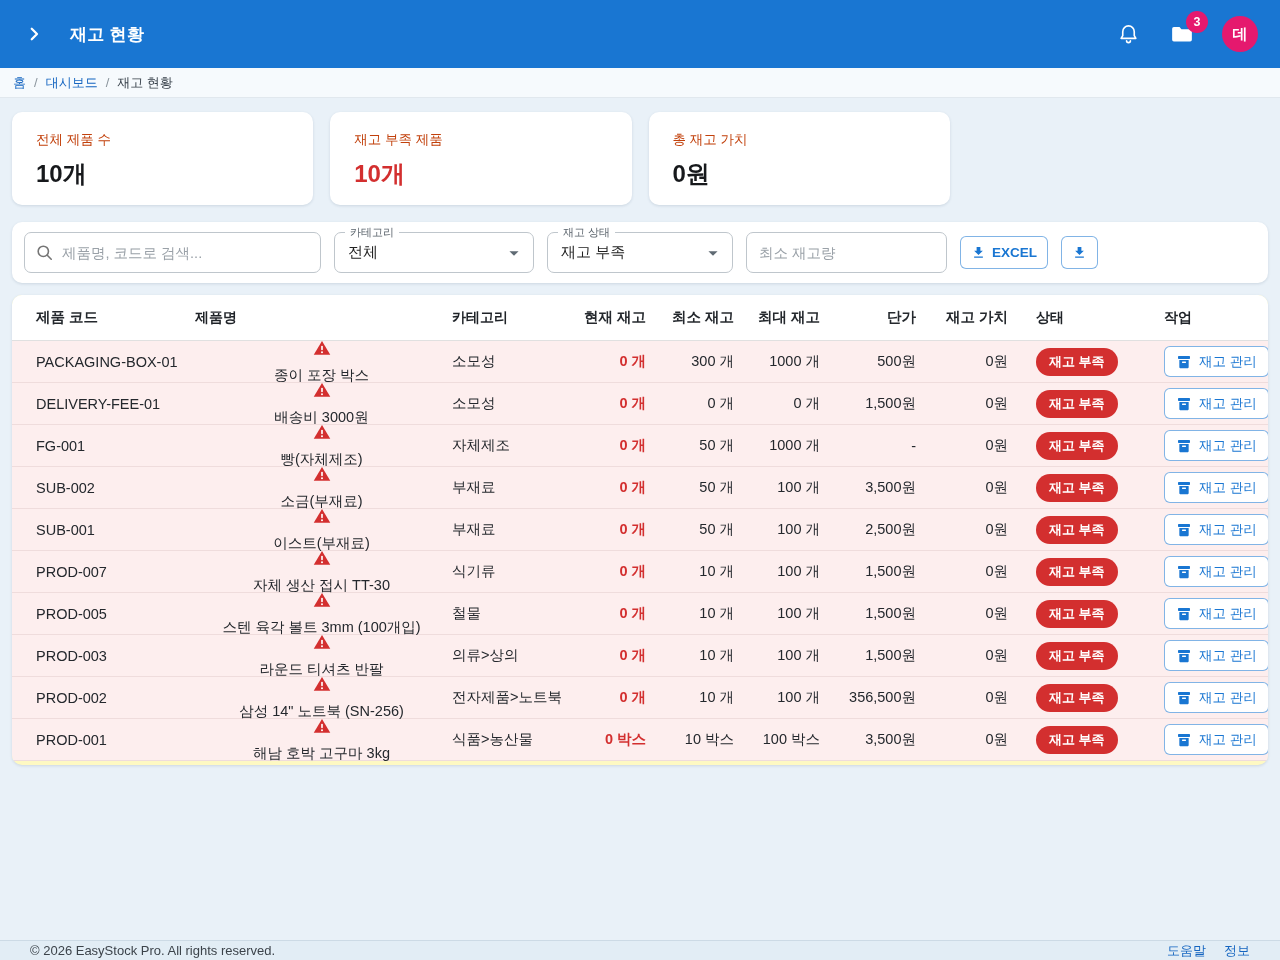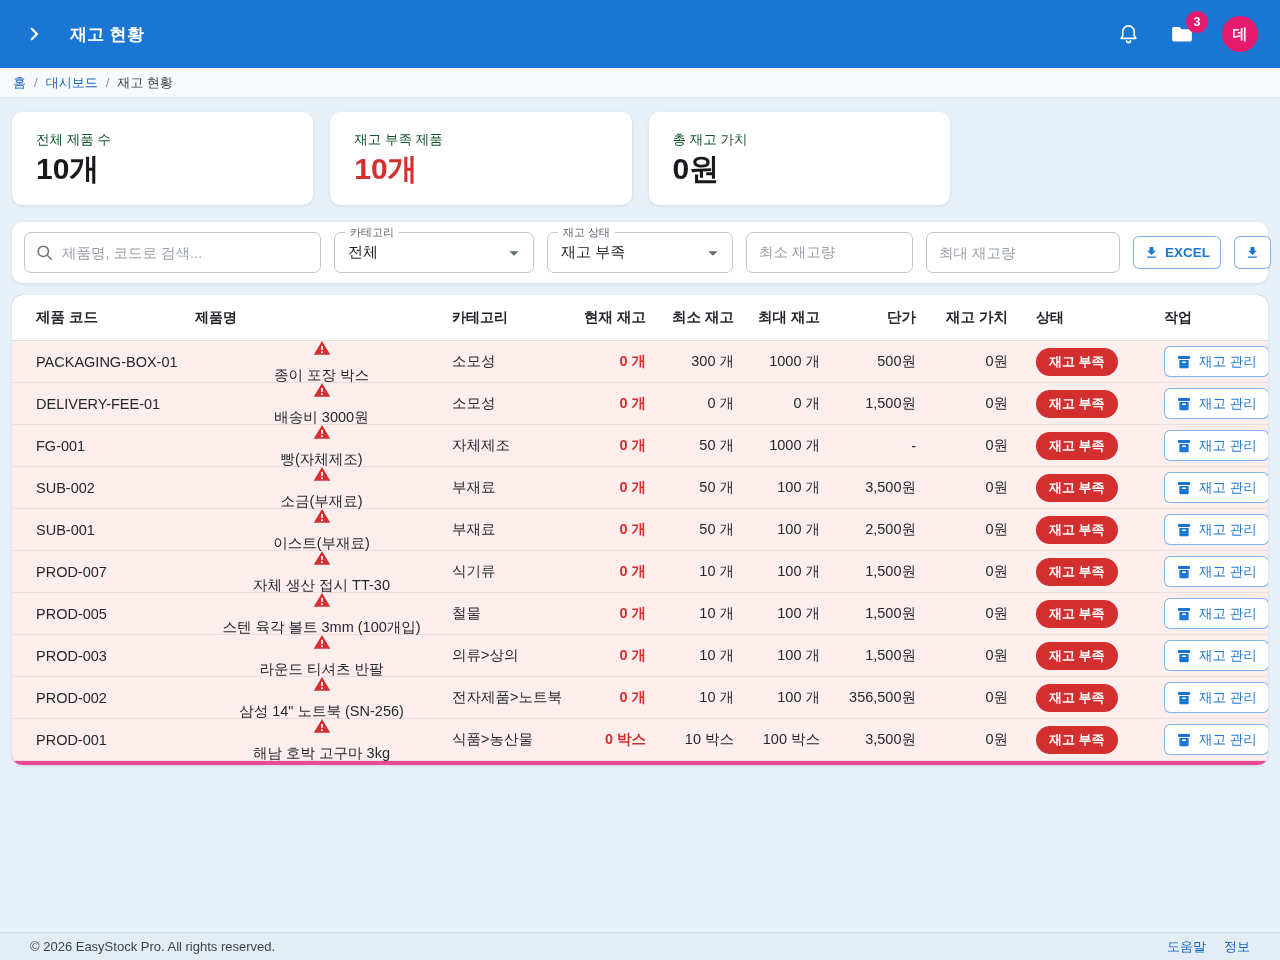--- a/index.html
+++ b/index.html
@@ -40,22 +40,22 @@
   .main { flex:1; overflow:hidden; }
   
   .cards {
     display:grid; grid-template-columns:repeat(4,1fr); gap:17px;
     margin:14px 12px 0 12px;
   }
   .card {
     background:#fff; border-radius:10px; box-shadow:0 1px 3px rgba(30,60,90,.14);
     padding:19px 24px; height:93px;
   }
-  .card-label { font-size:13.5px; color:#14532d; }
-  .card-value { font-size:30px; font-weight:bold; color:#17191c; }
+  .card-label { font-size:13.5px; color:#c2410c; }
+  .card-value { font-size:24px; font-weight:bold; color:#17191c; margin-top:9px; }
   .card-value.red { color:#d32f2f; }
   
   .filter-card {
     background:#fff; border-radius:10px; box-shadow:0 1px 3px rgba(30,60,90,.14);
     margin:17px 12px 0 12px; height:61px;
     display:flex; align-items:center; gap:13px; padding:0 12px;
     white-space:nowrap;
   }
   .filter-card > * { flex-shrink:0; }
   .search-box {
@@ -75,21 +75,21 @@
   .sel-value { font-size:15px; color:#222; flex:1; }
   .num-input { height:41px; border:1px solid #bfc6cc; border-radius:7px; padding:0 12px; font-size:14.5px; font-family:inherit; color:#333; background:#fff; }
   .num-input::placeholder { color:#9aa1a8; }
   .export-btn {
     height:33px; border:1px solid rgba(25,118,210,.55); border-radius:6px; background:#fff;
     color:#1976d2; font-weight:bold; font-size:13.5px; font-family:inherit;
     display:flex; align-items:center; gap:6px; padding:4px 10px; cursor:pointer;
   }
   
   .table-card {
-    background:#ec4899; border-radius:10px; box-shadow:0 1px 3px rgba(30,60,90,.14);
+    background:#fef9c3; border-radius:10px; box-shadow:0 1px 3px rgba(30,60,90,.14);
     margin:12px 12px 0 12px; overflow:hidden; padding-bottom:4px;
   }
   .trow {
     display:grid;
     grid-template-columns:183px 257px 130px 68px 88px 86px 96px 92px 142px 1fr;
     align-items:center;
   }
   .thead { height:46px; border-bottom:1px solid #e0e0e0; background:#fff; }
   .thead .cell { font-size:14px; font-weight:bold; color:#1e2227; }
   .tbody-row { height:42px; background:#fdeeee; border-bottom:1px solid #efdcdc; }
@@ -105,21 +105,21 @@
     padding:5px 13px; border-radius:15px; cursor:default;
   }
   .cell.c-action { padding-left:10px; }
   .manage-btn {
     height:31px; border:1px solid rgba(25,118,210,.55); border-radius:6px; background:#fff;
     color:#1976d2; font-size:13.5px; font-family:inherit;
     display:inline-flex; align-items:center; gap:7px; padding:0 11px; cursor:pointer;
   }
   
   .footer {
-    height:28px; background:#e2edf5; border-top:1px solid #ccdae5; flex-shrink:0;
+    height:20px; background:#e2edf5; border-top:1px solid #ccdae5; flex-shrink:0;
     display:flex; align-items:center; justify-content:space-between; padding:0 30px; font-size:13px;
   }
   .footer-copy { color:#3c434a; }
   .footer-links { display:flex; gap:18px; }
   .footer-links span { color:#1565c0; cursor:pointer; }
   svg { display:block; }
 </style>
 </head>
 <body>
 
@@ -199,22 +199,21 @@
     </div>
     <div class="sel" style="width:186px">
       <span class="sel-label">재고 상태</span>
       <span class="sel-value">재고 부족</span>
       <span>
         <svg width="22" height="22" viewBox="0 0 24 24" fill="#5f6a73">
             <path d="M7 10l5 5 5-5z"></path>
           </svg>
       </span>
     </div>
-    <input type="text" class="num-input" style="width: 167px; font-family: Liberation Serif, serif;" placeholder="최소 재고량">
-    <input type="text" class="num-input" style="width: 194px;" placeholder="최대 재고량">
+    <input type="text" class="num-input" style="width: 201px;" placeholder="최소 재고량">
     <button class="export-btn">
       <span>
         <svg width="15" height="15" viewBox="0 0 24 24" fill="#1976d2">
             <path d="M5 20.5h14v-2.2H5v2.2zM19 9h-4V3H9v6H5l7 7 7-7z"></path>
           </svg>
       </span>
       <span>EXCEL</span>
     </button>
     <button class="export-btn">
       <span>

